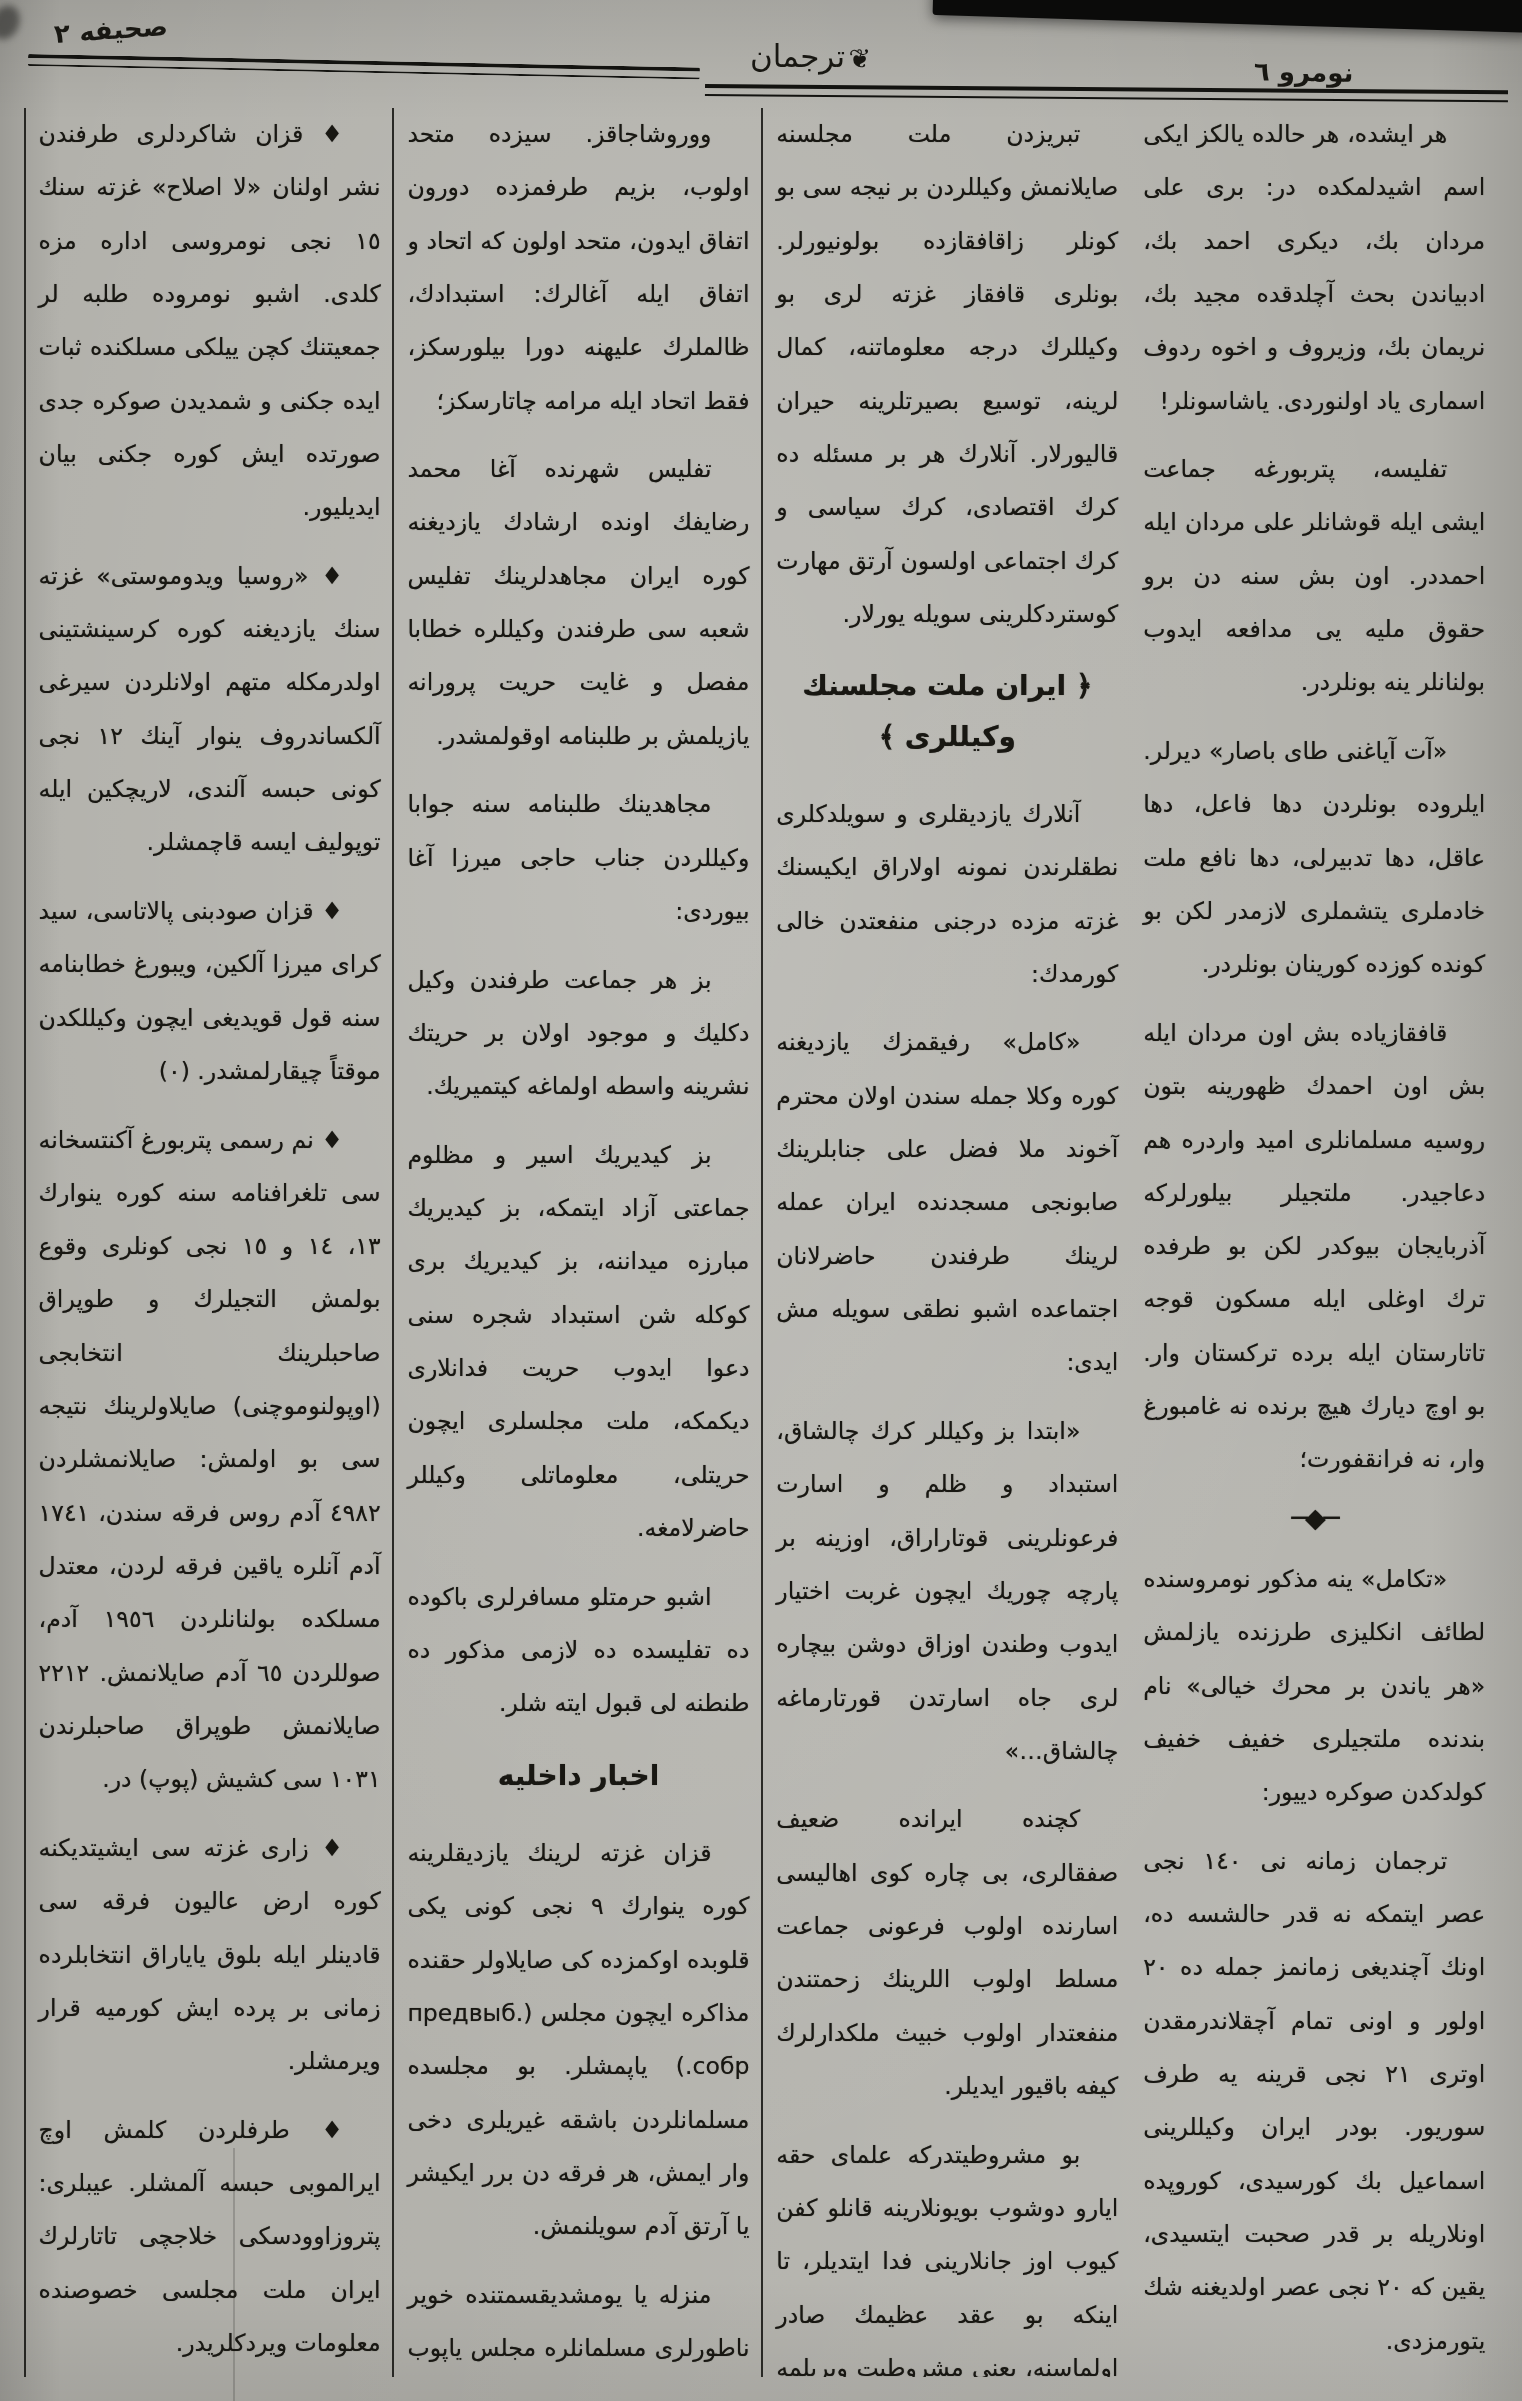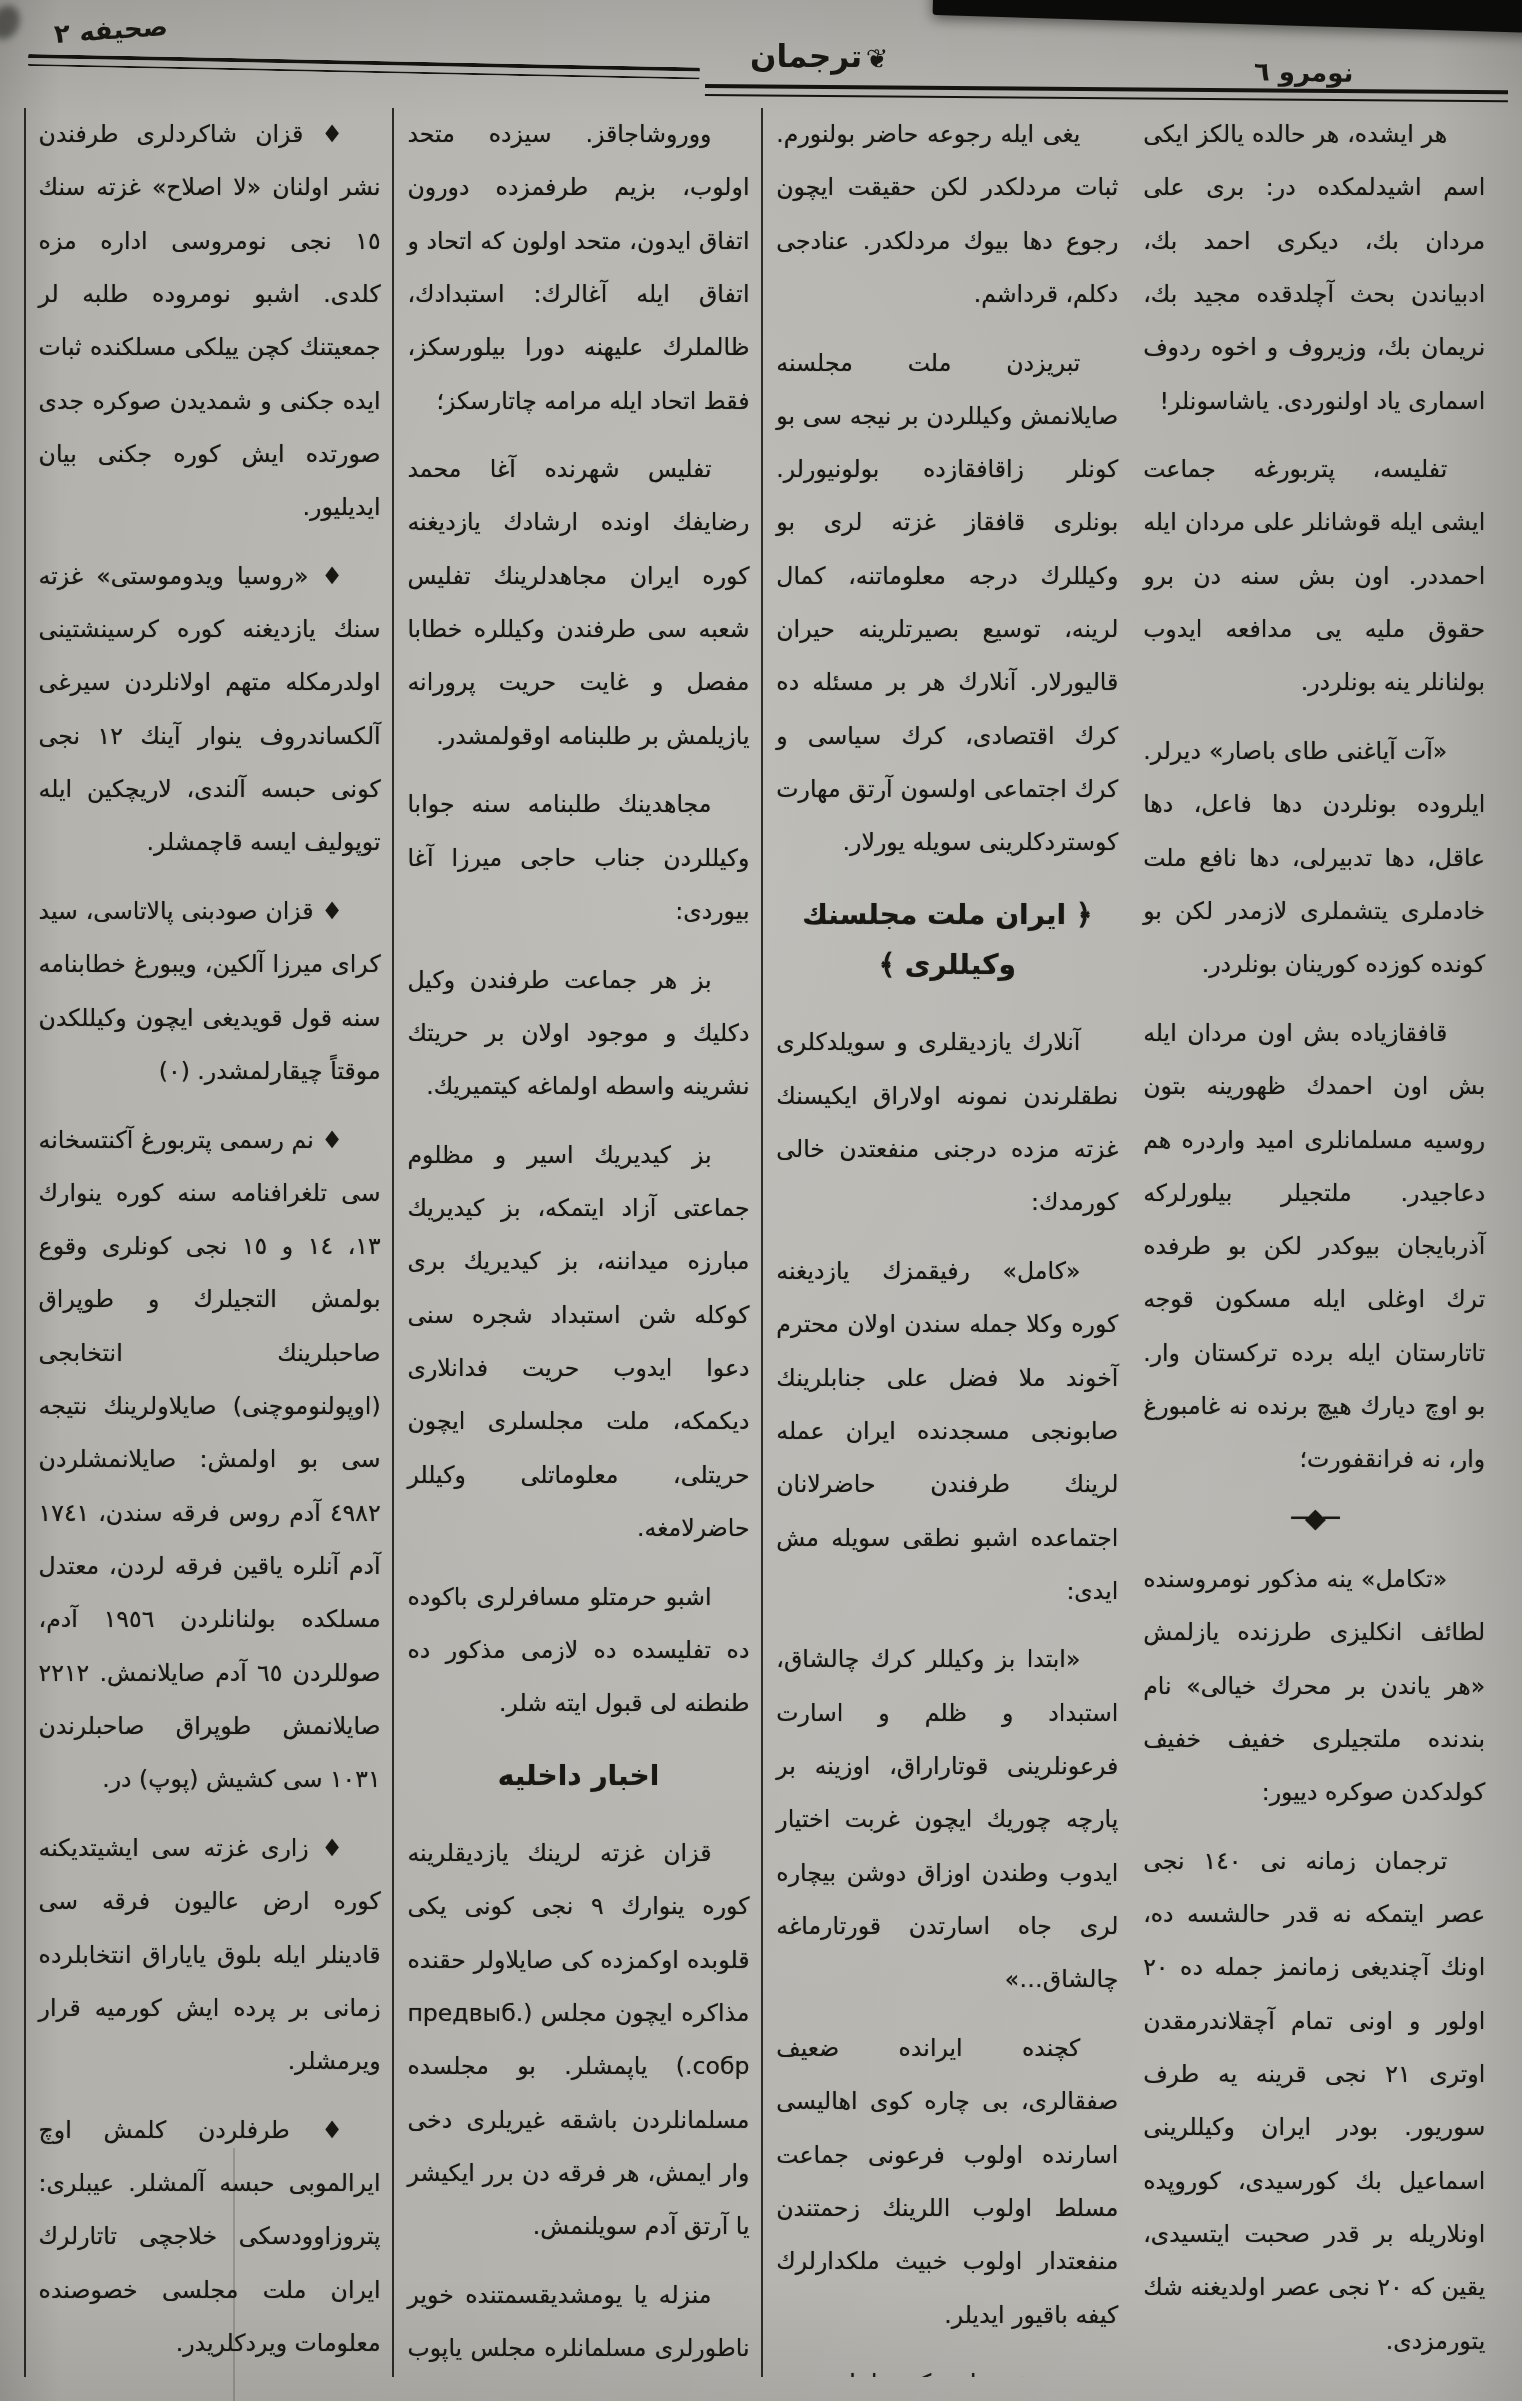--- a/index.html
+++ b/index.html
@@ -28,21 +28,21 @@
     position:absolute;top:4.7px;left:-8.3px;width:27px;height:35px;
     background:rgba(30,30,28,.55);transform:rotate(24deg);border-radius:50%;
     filter:blur(3.5px);
   }
   .crease-bottom-left{
     position:absolute;left:233px;bottom:0;width:1.8px;height:253px;
     background:rgba(60,60,56,.25);
   }
   
   .page-label{position:absolute;top:15.3px;left:54px;font-size:26px;font-weight:bold;transform:rotate(-4deg);letter-spacing:0.6px;}
-  .masthead{position:absolute;top:38px;left:750px;font-size:31px;font-weight:bold;white-space:nowrap;}
+  .masthead{position:absolute;top:38px;left:750px;font-size:31px;font-weight:normal;white-space:nowrap;}
   .masthead .orn{font-size:27px;vertical-align:middle;padding:0 3.5px;}
   .issue-label{position:absolute;top:57px;left:1254px;font-size:26px;font-weight:bold;transform:rotate(1deg);}
   .rule{position:absolute;height:5.9px;border-top:4.7px solid #131310;border-bottom:2.9px solid #131310;}
   .rule-left{top:54px;left:28px;width:672px;transform:rotate(1.15deg);transform-origin:left center;border-radius:1.8px;}
   .rule-right{top:84px;left:705px;width:803px;transform:rotate(0.45deg);transform-origin:left center;}
   
   .cols{
     position:absolute;top:108px;right:25px;left:23.6px;bottom:23.6px;
     display:flex;direction:rtl;
   }
@@ -82,21 +82,20 @@
     <div class="col">
         <div class="blk p">هر ایشده، هر حالده یالکز ایکی اسم اشیدلمکده در: بری علی مردان بك، دیکری احمد بك، ادبیاندن بحث آچلدقده مجید بك، نریمان بك، وزیروف و اخوه ردوف اسماری یاد اولنوردی. یاشاسونلر!</div>
         <div class="blk p">تفلیسه، پتربورغه جماعت ایشی ایله قوشانلر علی مردان ایله احمددر. اون بش سنه دن برو حقوق ملیه یی مدافعه ایدوب بولنانلر ینه بونلردر.</div>
         <div class="blk p">«آت آیاغنی طای باصار» دیرلر. ایلروده بونلردن دها فاعل، دها عاقل، دها تدبیرلی، دها نافع ملت خادملری یتشملری لازمدر لکن بو کونده کوزده کورینان بونلردر.</div>
         <div class="blk p">قافقازیاده بش اون مردان ایله بش اون احمدك ظهورینه بتون روسیه مسلمانلری امید واردره هم دعاجیدر. ملتجیلر بیلورلرکه آذربایجان بیوکدر لکن بو طرفده ترك اوغلی ایله مسکون قوجه تاتارستان ایله برده ترکستان وار. بو اوچ دیارك هیچ برنده نه غامبورغ وار، نه فرانقفورت؛</div>
         <div class="blk separator">─◆─</div>
         <div class="blk p">«تکامل» ینه مذکور نومروسنده لطائف انکلیزی طرزنده یازلمش «هر یاندن بر محرك خیالی» نام بندنده ملتجیلری خفیف خفیف کولدکدن صوکره دییور:</div>
         <div class="blk p">ترجمان زمانه نی ١٤٠ نجی عصر ایتمکه نه قدر حالشسه ده، اونك آچندیغی زمانمز جمله ده ٢٠ اولور و اونی تمام آچقلاندرمقدن اوتری ٢١ نجی قرینه یه طرف سوریور. بودر ایران وکیللرینی اسماعیل بك کورسیدی، کوروپده اونلاریله بر قدر صحبت ایتسیدی، یقین که ٢٠ نجی عصر اولدیغنه شك یتورمزدی.</div>
       </div>
     <div class="col ruled">
-        <div class="blk p">یغی ایله رجوعه حاضر بولنورم. ثبات مردلکدر لکن حقیقت ایچون رجوع دها بیوك مردلکدر. عنادجی دکلم، قرداشم.</div>
         <div class="blk p">تبریزدن ملت مجلسنه صایلانمش وکیللردن بر نیجه سی بو کونلر زاقافقازده بولونیورلر. بونلری قافقاز غزته لری بو وکیللرك درجه معلوماتنه، کمال لرینه، توسیع بصیرتلرینه حیران قالیورلار. آنلارك هر بر مسئله ده کرك اقتصادی، کرك سیاسی و کرك اجتماعی اولسون آرتق مهارت کوستردکلرینی سویله یورلار.</div>
         <div class="blk headline">﴿ ایران ملت مجلسنك وکیللری ﴾</div>
         <div class="blk p">آنلارك یازدیقلری و سویلدکلری نطقلرندن نمونه اولاراق ایکیسنك غزته مزده درجنی منفعتدن خالی کورمدك:</div>
         <div class="blk p">«کامل» رفیقمزك یازدیغنه کوره وکلا جمله سندن اولان محترم آخوند ملا فضل علی جنابلرینك صابونجی مسجدنده ایران عمله لرینك طرفندن حاضرلانان اجتماعده اشبو نطقی سویله مش ایدی:</div>
         <div class="blk p">«ابتدا بز وکیللر کرك چالشاق، استبداد و ظلم و اسارت فرعونلرینی قوتاراراق، اوزینه بر پارچه چوریك ایچون غربت اختیار ایدوب وطندن اوزاق دوشن بیچاره لری جاه اسارتدن قورتارماغه چالشاق…»</div>
         <div class="blk p">کچنده ایرانده ضعیف صفقالری، بی چاره کوی اهالیسی اسارنده اولوب فرعونی جماعت مسلط اولوب اللرینك زحمتندن منفعتدار اولوب خبیث ملکدارلرك کیفه باقیور ایدیلر.</div>
         <div class="blk p">بو مشروطیتدرکه علمای حقه ایارو دوشوب بویونلارینه قانلو کفن کیوب اوز جانلارینی فدا ایتدیلر، تا اینکه بو عقد عظیمك صادر اولماسنه، یعنی مشروطیت ویریلمه سنه موفق اولدیلار. طهران واقعهٔ عظیمه سندن صوکره تبریز و اقماتی آرالیقه دوشوب، جمله آذربایجانی بر هیجان عظیم بورودی.</div>
       </div>
     <div class="col ruled">
         <div class="blk p">ووروشاجاقز. سیزده متحد اولوب، بزیم طرفمزده دورون اتفاق ایدون، متحد اولون که اتحاد و اتفاق ایله آغالرك: استبدادك، ظالملرك علیهنه دورا بیلورسکز، فقط اتحاد ایله مرامه چاتارسکز؛</div>

